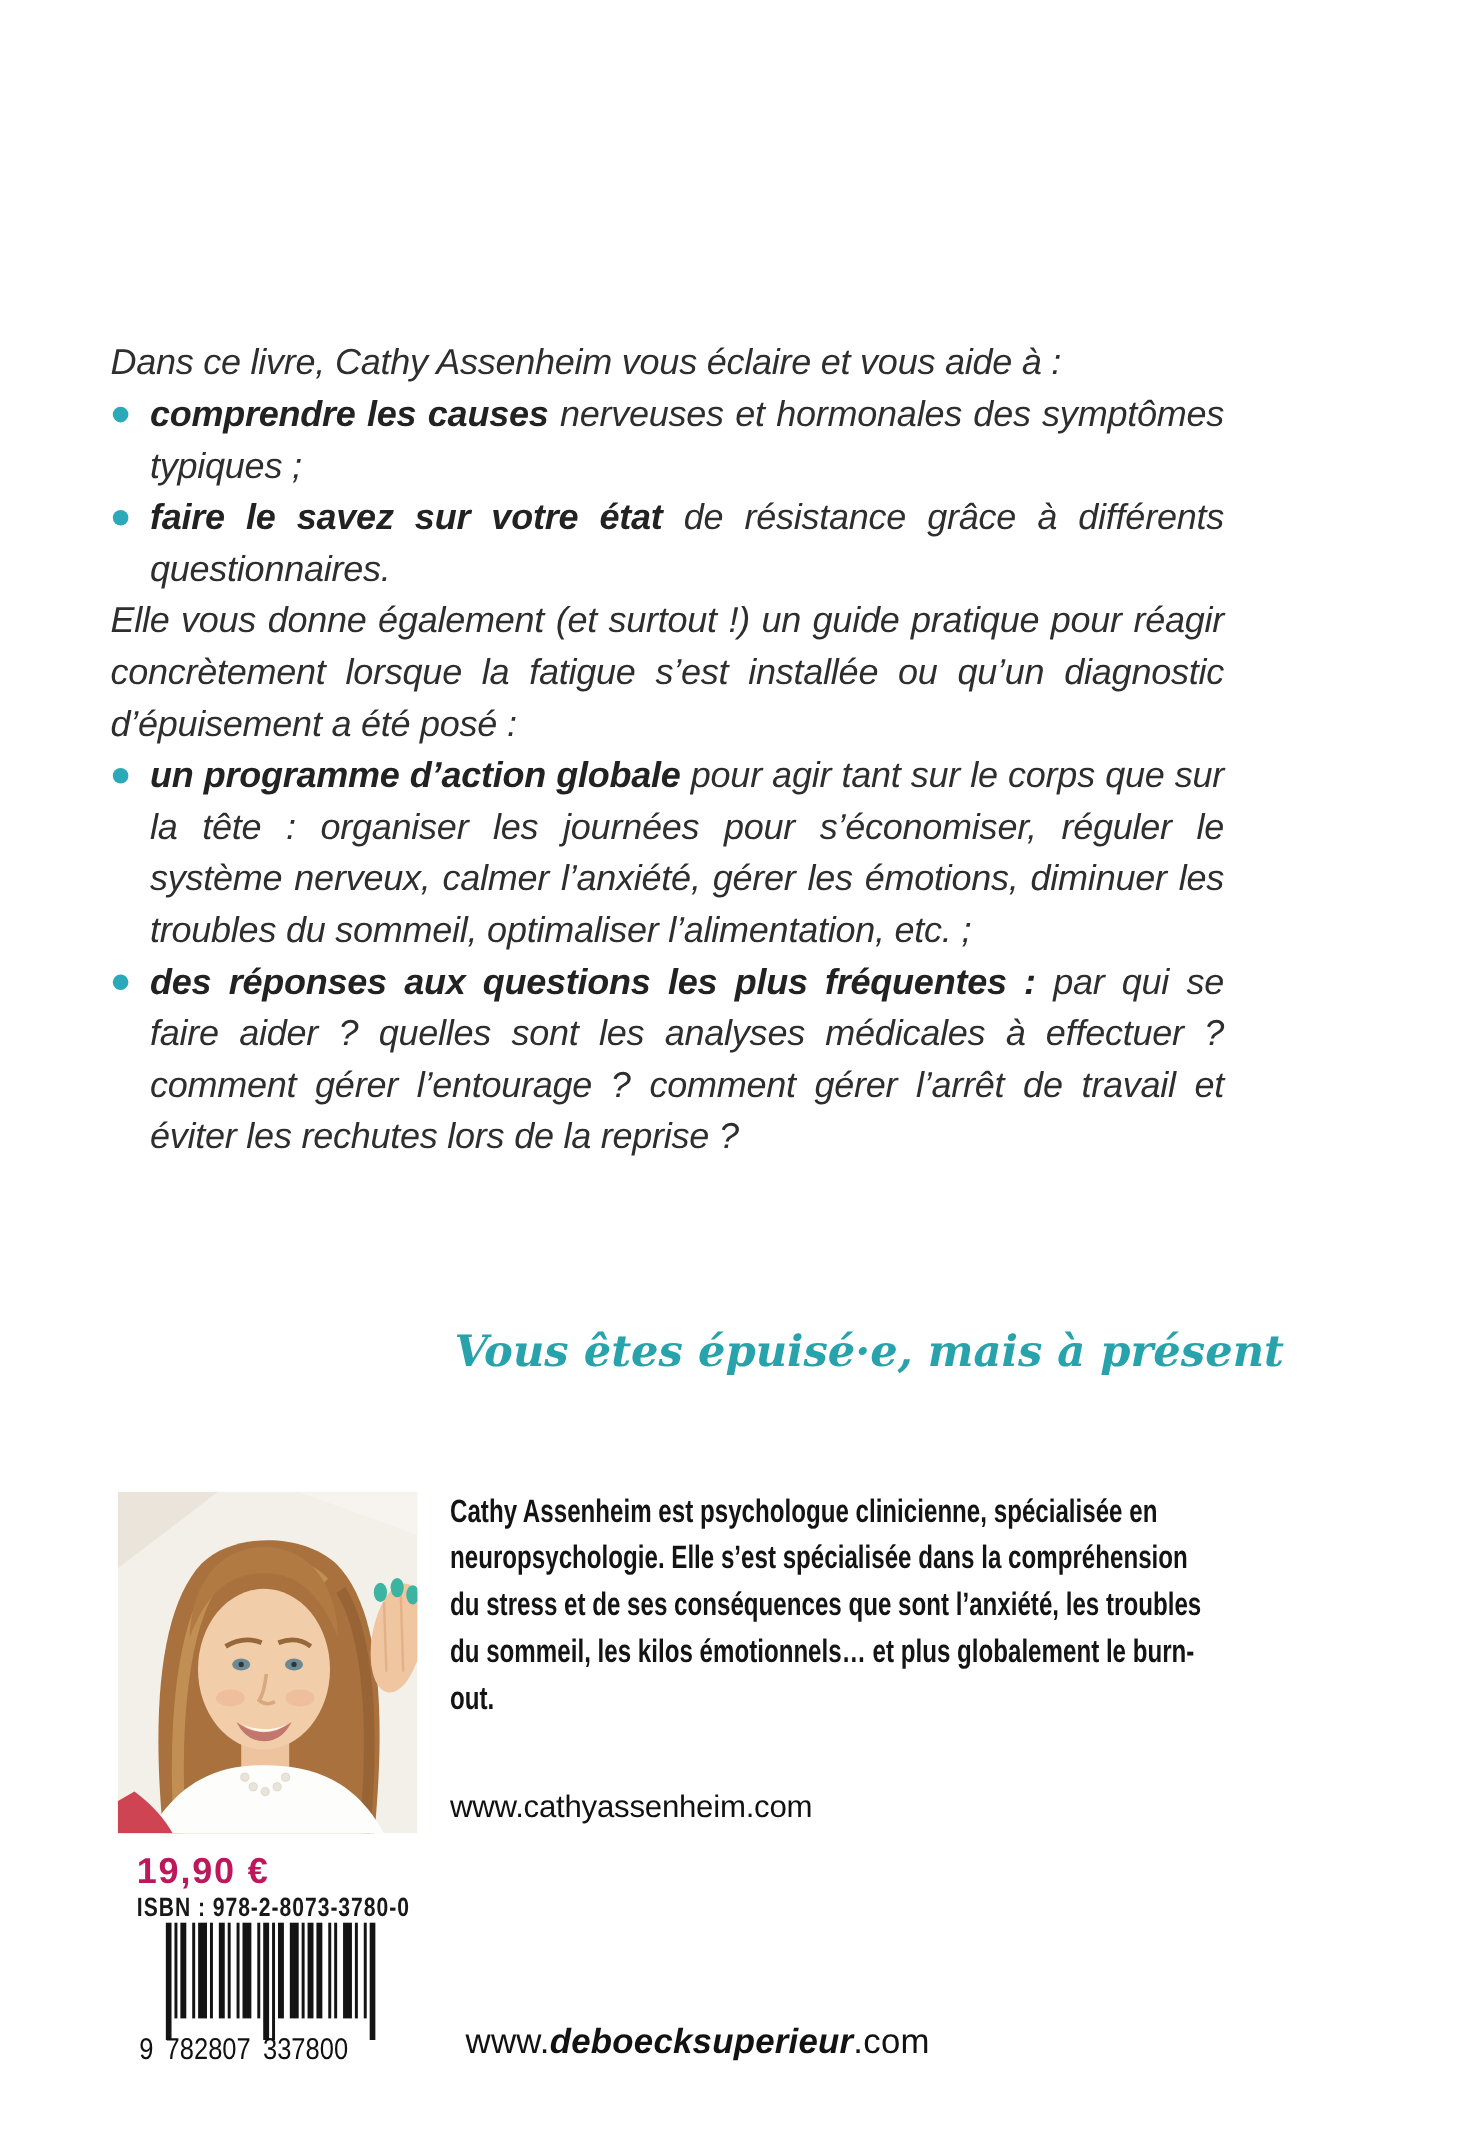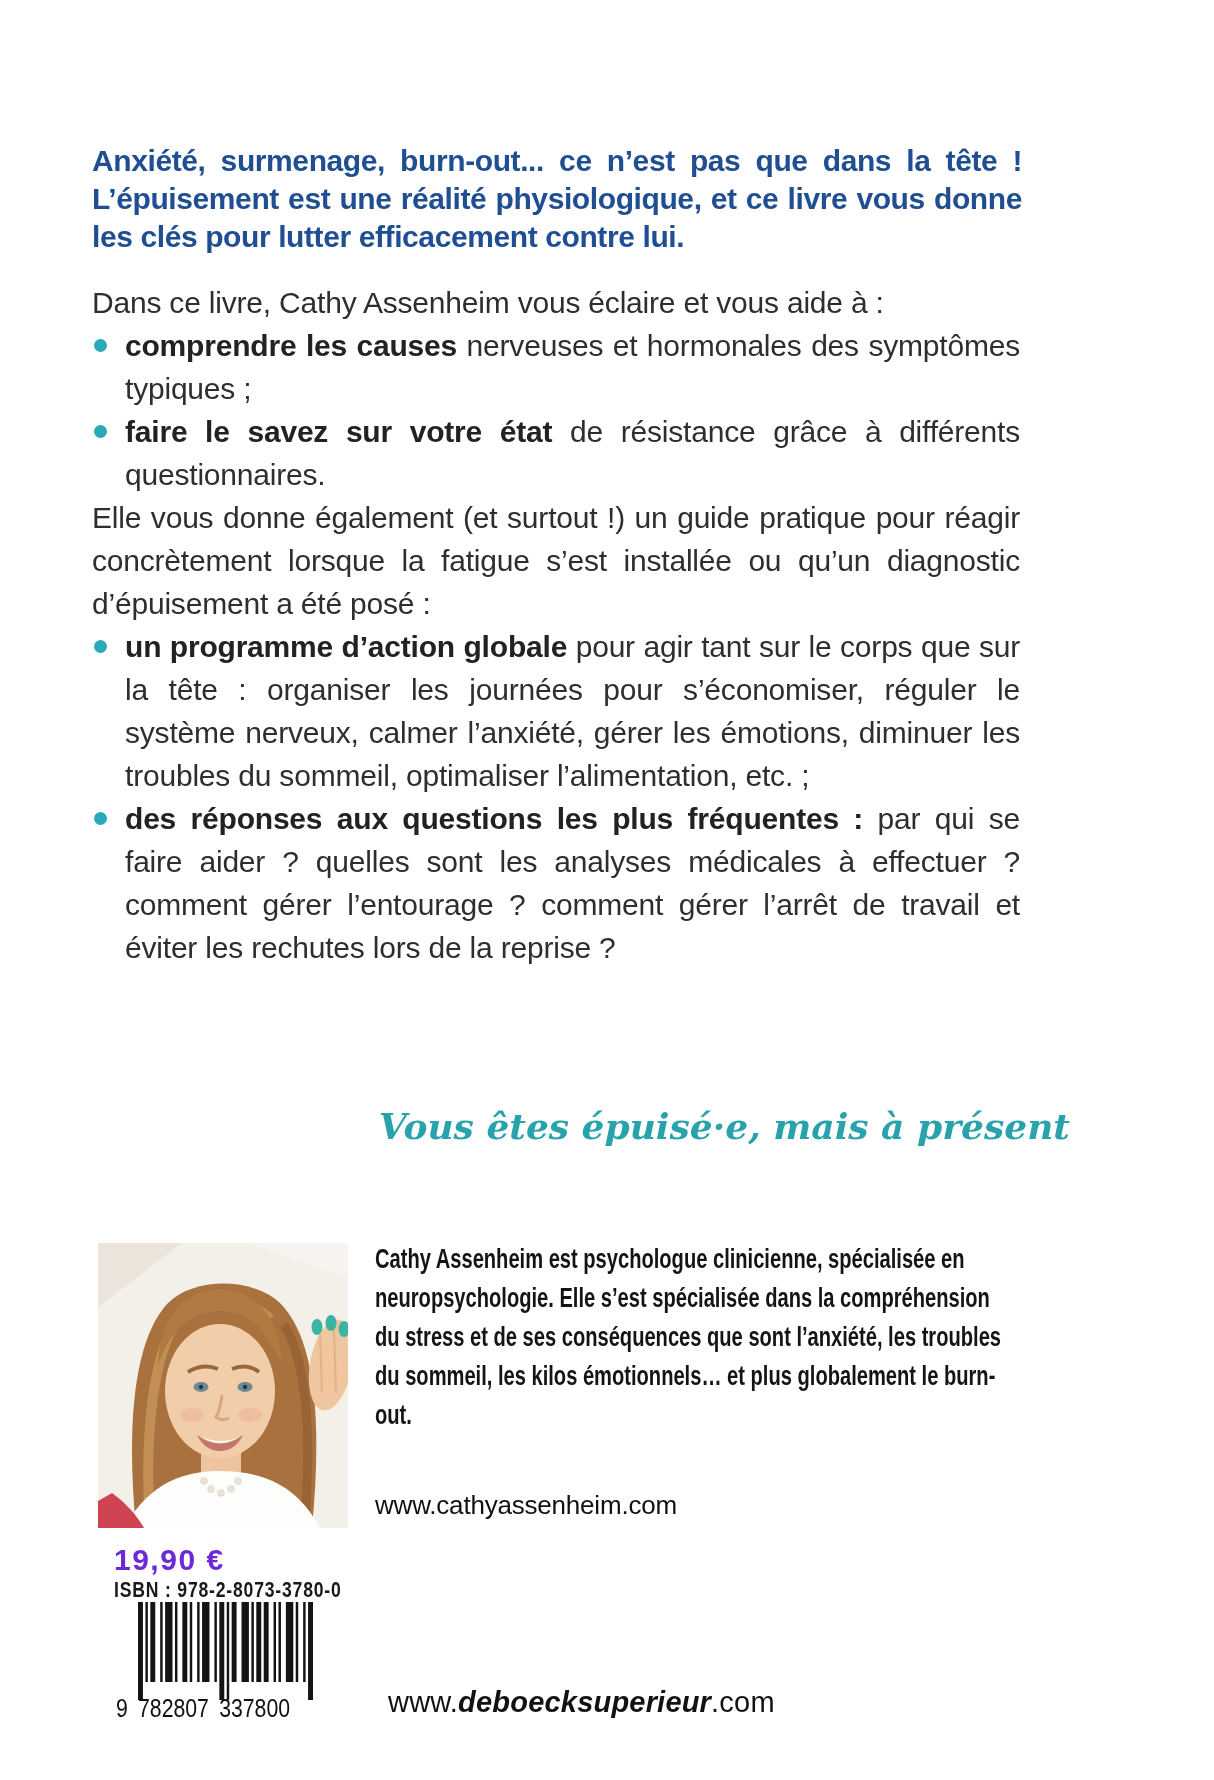--- a/index.html
+++ b/index.html
@@ -17,21 +17,21 @@
     font-size:30px; font-weight:bold; line-height:38px;
     letter-spacing:-0.4px;
     color:#1f4e92;
     text-align:justify;
   }
 
   
   .copy{
     position:absolute; left:92px; top:281px; width:928px;
     font-size:30px; line-height:43px; letter-spacing:-0.2px;
-    color:#2e2e2e; text-align:justify;
+    color:#2e2e2e; text-align:justify;font-style:italic;
   }
   .copy p{ margin:0; }
   .copy .mid{ }
   ul.blist{ list-style:none; margin:0; padding:0; }
   ul.blist li{
     position:relative; padding-left:33px; margin:0;
   }
   ul.blist li::before{
     content:""; position:absolute; left:2px; top:15px;
     width:13px; height:13px; border-radius:50%;
@@ -61,21 +61,21 @@
   }
   .site{
     position:absolute; left:375px; top:1490px;
     font-weight:normal; font-size:26px; letter-spacing:-0.2px;
     color:#111;
   }
 
   
   .price{
     position:absolute; left:114px; top:1543px;
-    font-size:30px; font-weight:bold; letter-spacing:1.5px; color:#6d28d9;
+    font-size:30px; font-weight:bold; letter-spacing:1.5px; color:#be185d;
   }
   .isbn{
     position:absolute; left:114px; top:1577px;
     font-size:22px; font-weight:bold; letter-spacing:1px;
     transform:scaleX(0.8); transform-origin:0 0;
     color:#191919; white-space:nowrap;
   }
   .barcode{ position:absolute; left:138px; top:1602px; width:200px; height:120px; }
   .barcode svg{ position:absolute; left:0; top:0; }
   .barcode .digits{
@@ -88,21 +88,20 @@
     position:absolute; left:388px; top:1686px;
     font-size:29px; color:#121212; letter-spacing:0.2px;
   }
   .publisher .brand{ font-weight:bold;font-style:italic; }
 </style>
 </head>
 <body>
 
 <div class="page">
 
-  <div class="headline">Anxiété, surmenage, burn-out... ce n’est pas que dans la tête ! L’épuisement est une réalité physiologique, et ce livre vous donne les clés pour lutter efficacement contre lui.</div>
 
   <div class="copy">
     <p>Dans ce livre, Cathy Assenheim vous éclaire et vous aide à :</p>
     <ul class="blist">
       <li><b>comprendre les causes</b><span> nerveuses et hormonales des symptômes typiques ;</span></li>
       <li><b>faire le savez sur votre état</b><span> de résistance grâce à différents questionnaires.</span></li>
     </ul>
     <p class="mid">Elle vous donne également (et surtout !) un guide pratique pour réagir concrètement lorsque la fatigue s’est installée ou qu’un diagnostic d’épuisement a été posé :</p>
     <ul class="blist">
       <li><b>un programme d’action globale</b><span> pour agir tant sur le corps que sur la tête : organiser les journées pour s’économiser, réguler le système nerveux, calmer l’anxiété, gérer les émotions, diminuer les troubles du sommeil, optimaliser l’alimentation, etc. ;</span></li>

